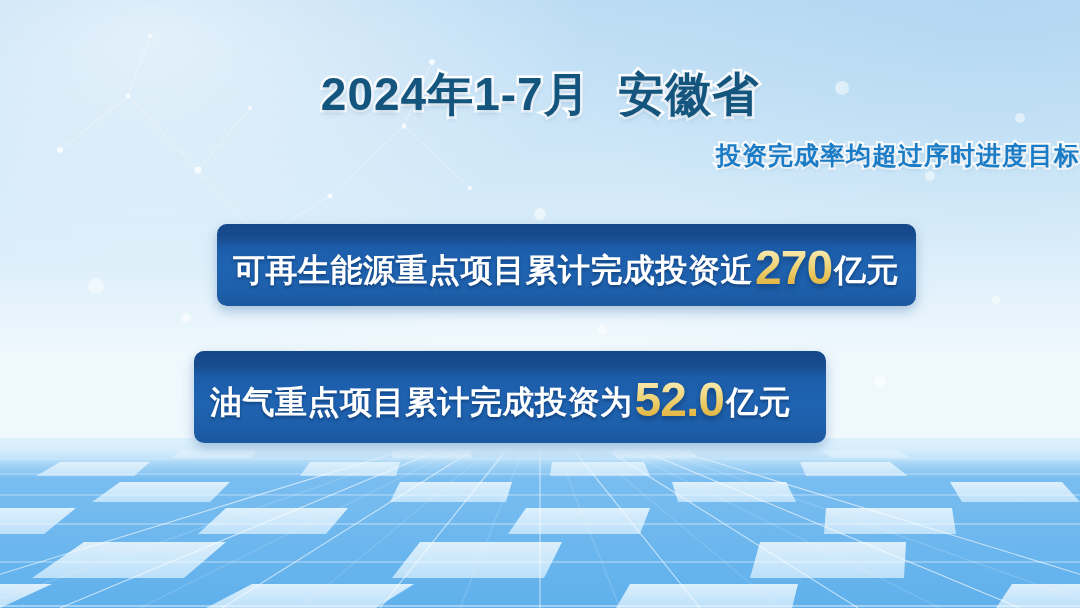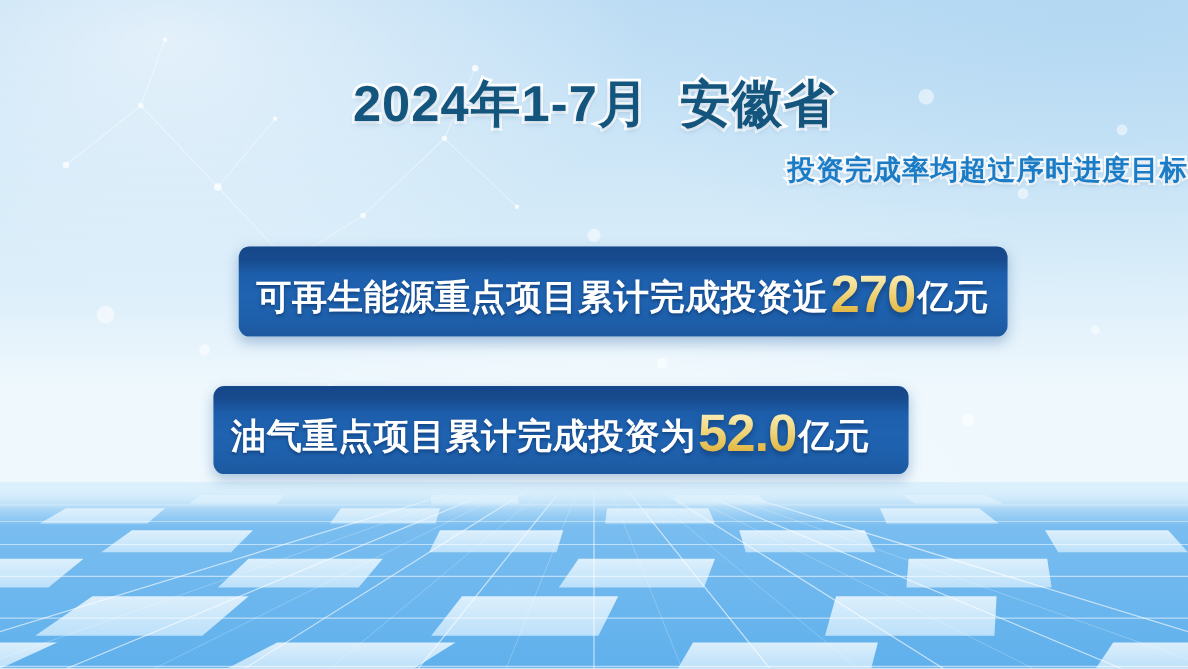--- a/index.html
+++ b/index.html
@@ -141,21 +141,21 @@
     background-clip: text;
     color: transparent;
     -webkit-text-fill-color: transparent;
     filter: drop-shadow(0 3px 3px rgba(8,40,85,0.55));
     padding: 0 2px;
     position: relative;
     top: 3px;
   }
 
   #bar1 { left: 194px; top: 224px; width: 699px; height: 82px; margin-left: 23px; }
-  #bar2 { left: 194px; top: 351px; width: 632px; height: 80px; }
+  #bar2 { left: 194px; top: 351px; width: 632px; height: 92px; }
 </style>
 </head>
 <body>
 
 <div id="stage">
 
   <div class="sky">
     <svg width="1080" height="460">
       <g stroke="#ffffff" stroke-opacity="0.42" stroke-width="1" fill="none">
         <path d="M60,150 L128,96 L198,170 L250,108"></path>

